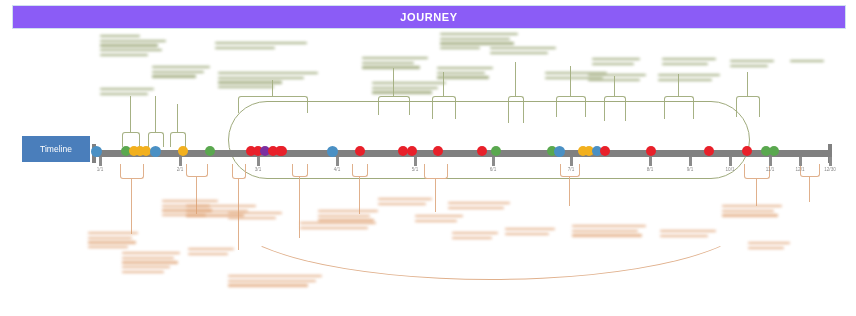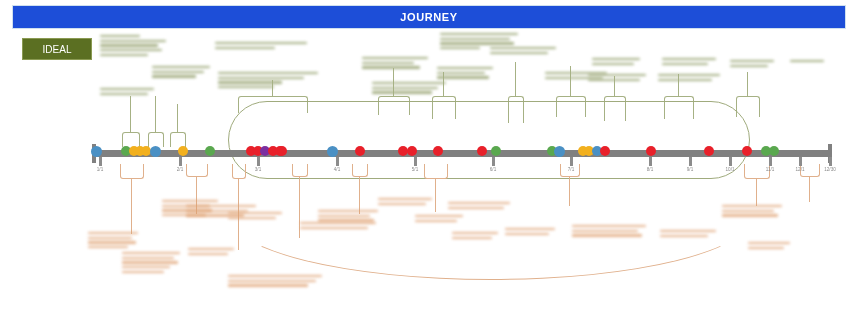--- a/index.html
+++ b/index.html
@@ -3,21 +3,21 @@
 <meta charset="utf-8">
 <style>
   html,body{margin:0;padding:0;background:#ffffff;}
   body{width:856px;height:316px;overflow:hidden;
        font-family:"Liberation Sans","DejaVu Sans",sans-serif;}
 
   #canvas{position:relative;width:856px;height:316px;background:#fff;}
 
   
   .header-bar{position:absolute;left:12px;top:5px;width:832px;height:22px;
-      background:#1d4ed8;border:1px solid #cfe0ef;display:flex;
+      background:#8b5cf6;border:1px solid #cfe0ef;display:flex;
       align-items:center;justify-content:center;}
   .header-title{color:#ffffff;font-size:11px;font-weight:bold;letter-spacing:.6px;}
 
   
   .lane-label{position:absolute;display:flex;align-items:center;
       justify-content:center;color:#fff;font-size:10px;}
   .lane-ideal{left:22px;top:38px;width:68px;height:20px;background:#5b6f22;
       border:1px solid #8a9a52;font-weight:normal;}
   .lane-timeline{left:22px;top:136px;width:68px;height:26px;background:#4a7ebb;
       font-size:8.5px;}
@@ -57,22 +57,22 @@
 </style>
 </head>
 <body>
 
 <div id="canvas">
 
   <div class="header-bar">
     <span class="header-title">JOURNEY</span>
   </div>
 
-  <div class="lane-label lane-ideal">
-    <span>IDEAL</span>
+  <div class="lane-label lane-timeline">
+    <span>Timeline</span>
   </div>
 
   <div id="ideal-notes">
       <div class="blurblock ideal" style="left: 100px; top: 35px; width: 70px;">
         <div class="ln" style="width: 40px;"></div>
         <div class="ln" style="width: 66px;"></div>
         <div class="ln" style="width: 58px;"></div>
         <div class="ln" style="width: 62px;"></div>
         <div class="ln" style="width: 48px;"></div>
       </div>

